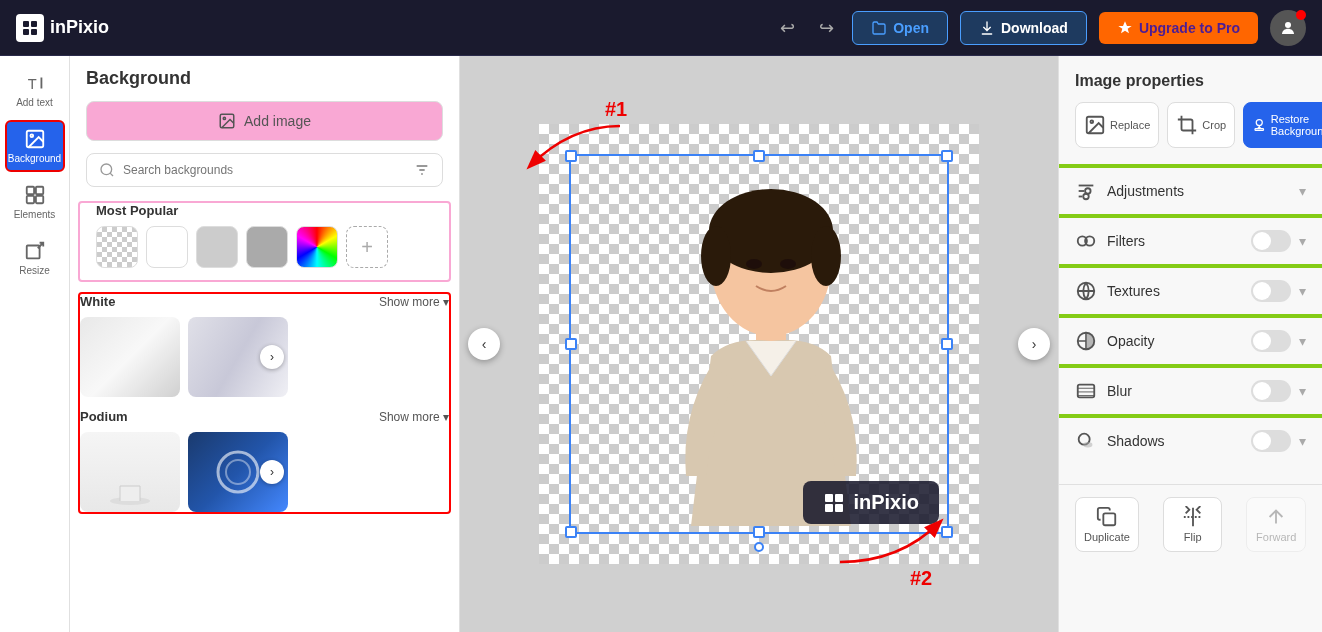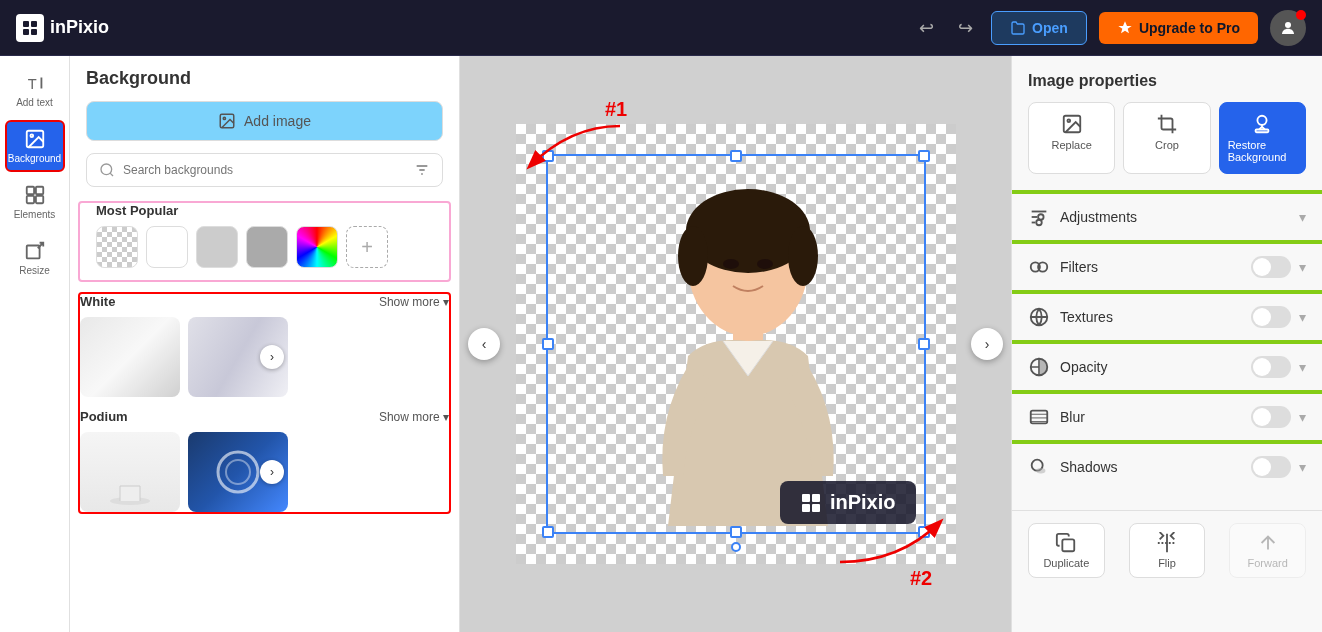--- a/index.html
+++ b/index.html
@@ -10,21 +10,21 @@
       display: flex; align-items: center; background: #1a1a2e; height: 56px;
       padding: 0 16px; gap: 12px; border-bottom: 1px solid #2a2a4a;
     }
     .logo { display: flex; align-items: center; gap: 6px; color: #fff; font-size: 18px; font-weight: 700; margin-right: auto; }
     .logo-icon { width: 28px; height: 28px; background: #fff; border-radius: 4px; display: flex; align-items: center; justify-content: center; }
     .logo-icon svg { width: 18px; height: 18px; }
     .topbar-btn { display: flex; align-items: center; gap: 6px; padding: 8px 18px; border-radius: 6px; border: none; cursor: pointer; font-size: 14px; font-weight: 600; }
     .btn-undo, .btn-redo { background: none; border: none; color: #aaa; cursor: pointer; padding: 6px; border-radius: 4px; font-size: 18px; }
     .btn-open { background: #1e3a5f; color: #4a9eff; border: 1px solid #4a9eff; }
     .btn-download { background: #1e3a5f; color: #fff; border: 1px solid #4a9eff; }
-    .btn-upgrade { background: #ff6600; color: #0f172a; border: none; }
+    .btn-upgrade { background: #ff6600; color: #4c1d95; border: none; }
     .btn-avatar { width: 36px; height: 36px; border-radius: 50%; background: #555; border: none; cursor: pointer; color: #fff; display: flex; align-items: center; justify-content: center; position: relative; }
     .avatar-dot { width: 10px; height: 10px; background: red; border-radius: 50%; position: absolute; top: 0; right: 0; }
 
     
     .main { display: flex; height: calc(632px - 56px); }
 
     
     .icon-sidebar {
       width: 70px; background: #fff; border-right: 1px solid #e0e0e0;
       display: flex; flex-direction: column; align-items: center; padding-top: 8px; gap: 4px;
@@ -40,21 +40,21 @@
     
     .panel {
       width: 390px; background: #fff; border-right: 1px solid #e0e0e0;
       overflow-y: auto; padding: 12px 0;
     }
     .panel-title { font-size: 18px; font-weight: 700; padding: 0 16px 12px; }
 
     .add-image-btn {
       display: flex; align-items: center; gap: 8px; width: calc(100% - 32px);
       margin: 0 16px 12px; padding: 10px; border: 1px solid #ddd; border-radius: 8px;
-      background: #7dd3fc; cursor: pointer; font-size: 14px; color: #555; justify-content: center;
+      background: #f9a8d4; cursor: pointer; font-size: 14px; color: #555; justify-content: center;
     }
 
     .search-bar {
       display: flex; align-items: center; gap: 8px; margin: 0 16px 14px;
       border: 1px solid #ddd; border-radius: 8px; padding: 8px 12px;
     }
     .search-input { border: none; outline: none; flex: 1; font-size: 12px; color: #999; }
     .filter-icon { cursor: pointer; color: #666; }
 
     
@@ -113,24 +113,24 @@
     .handle.mr { right: -6px; top: 50%; transform: translateY(-50%); }
     .handle.bc { bottom: -20px; left: 50%; transform: translateX(-50%); width: 10px; height: 10px; border-radius: 50%; }
 
     .watermark {
       position: absolute; bottom: 40px; right: 40px;
       background: rgba(20,20,40,0.85); color: #fff; padding: 10px 20px;
       border-radius: 8px; display: flex; align-items: center; gap: 8px; font-size: 20px; font-weight: 700;
     }
 
     
-    .right-panel { width: 311px; background: #f8f8f8; border-left: 1px solid #e0e0e0; overflow-y: auto; }
+    .right-panel { width: 264px; background: #f8f8f8; border-left: 1px solid #e0e0e0; overflow-y: auto; }
     .rp-title { font-size: 16px; font-weight: 700; padding: 16px 16px 12px; }
     .rp-actions { display: flex; gap: 8px; padding: 0 16px 16px; }
-    .rp-action { display: flex; flex-direction: column; align-items: center; gap: 4px; flex: 1; padding: 10px 8px; border-radius: 8px; background: #fff; border: 1px solid #ddd; cursor: pointer; font-size: 11px; color: #555; }
+    .rp-action { display: flex; flex-direction: row; align-items: center; gap: 4px; flex: 1; padding: 10px 8px; border-radius: 8px; background: #fff; border: 1px solid #ddd; cursor: pointer; font-size: 11px; color: #555; }
     .rp-action.active { background: #2563eb; color: #fff; border-color: #2563eb; }
     .rp-action svg { width: 22px; height: 22px; }
 
     .rp-section { border-top: 4px solid #84cc16; }
     .rp-row { display: flex; align-items: center; padding: 12px 16px; cursor: pointer; }
     .rp-row-icon { width: 22px; margin-right: 10px; color: #555; }
     .rp-row-label { flex: 1; font-size: 14px; }
     .rp-toggle { width: 40px; height: 22px; background: #ddd; border-radius: 11px; position: relative; margin-right: 8px; }
     .rp-toggle-knob { width: 18px; height: 18px; background: #fff; border-radius: 50%; position: absolute; top: 2px; left: 2px; transition: left 0.2s; }
     .rp-chevron { color: #aaa; font-size: 14px; }
@@ -158,20 +158,26 @@
   </div>
 
   <button class="btn-undo" title="Undo">↩</button>
   <button class="btn-redo" title="Redo">↪</button>
 
   <button class="topbar-btn btn-open">
     <svg width="16" height="16" fill="none" viewBox="0 0 24 24">
         <path d="M5 3h4l2 3h8a2 2 0 012 2v11a2 2 0 01-2 2H5a2 2 0 01-2-2V5a2 2 0 012-2z" stroke="#4a9eff" stroke-width="2"></path>
       </svg>
     <span>Open</span>
+  </button>
+  <button class="topbar-btn btn-download">
+    <svg width="16" height="16" fill="none" viewBox="0 0 24 24">
+        <path d="M12 3v13m-5-5l5 5 5-5M5 21h14" stroke="#fff" stroke-width="2" stroke-linecap="round"></path>
+      </svg>
+    <span>Download</span>
   </button>
   <button class="topbar-btn btn-upgrade">
     <svg width="16" height="16" fill="none" viewBox="0 0 24 24">
         <path d="M12 2l3 7h7l-6 4 2 7-6-4-6 4 2-7-6-4h7z" fill="#fff"></path>
       </svg>
     <span>Upgrade to Pro</span>
   </button>
   <button class="btn-avatar">
     <svg width="18" height="18" fill="none" viewBox="0 0 24 24">
         <circle cx="12" cy="8" r="4" fill="#fff"></circle>

